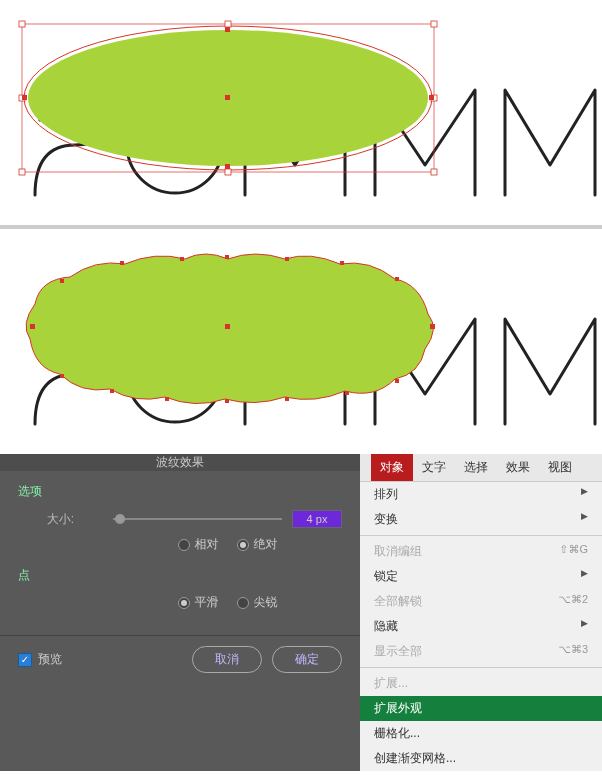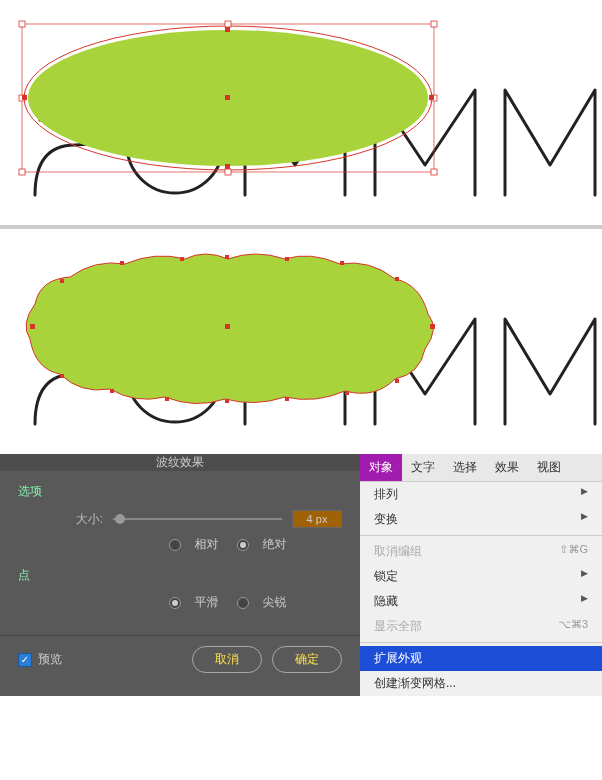--- a/index.html
+++ b/index.html
@@ -5,42 +5,42 @@
 * { box-sizing: border-box; margin: 0; padding: 0; }
 body { font-family: Arial, sans-serif; background: #fff; width: 602px; }
 .canvas { background: #fff; position: relative; height: 225px; }
 .divider { height: 4px; background: #ccc; margin: 0; }
 .bottom-section { display: flex; }
 .dialog { width: 360px; background: #595959; color: #ccc; font-size: 12px; }
 .dialog-title { background: #4d4d4d; text-align: center; padding: 0 0; color: #ccc; font-size: 12px; }
 .dialog-body { padding: 12px 18px; }
 .option-label { color: #86efac; margin-bottom: 10px; }
 .row { display: flex; align-items: center; margin: 8px 0; }
-.field-label { width: 95px; text-align: right; padding-right: 10px; color: #bbb; }
+.field-label { width: 95px; text-align: center; padding-right: 10px; color: #bbb; }
 .slider-track { flex: 1; height: 2px; background: #888; position: relative; margin-right: 10px; }
 .slider-thumb { position: absolute; left: 2px; top: -4px; width: 10px; height: 10px; background: #999; border-radius: 50%; }
-.value-box { width: 50px; background: #a16207; border: 1px solid #666; color: #ccc; padding: 2px 4px; font-size: 11px; text-align: center; }
+.value-box { width: 50px; background: #6d28d9; border: 1px solid #666; color: #ccc; padding: 2px 4px; font-size: 11px; text-align: center; }
 .radio-row { display: flex; align-items: center; justify-content: center; gap: 18px; margin: 8px 0 12px 95px; }
-.radio { display: inline-flex; align-items: center; gap: 14px; }
+.radio { display: inline-flex; align-items: center; gap: 5px; }
 .radio-circle { width: 12px; height: 12px; border: 1px solid #999; border-radius: 50%; background: #444; display: inline-block; position: relative; }
 .radio-circle.checked::after { content: ''; position: absolute; top: 2px; left: 2px; width: 6px; height: 6px; background: #ccc; border-radius: 50%; }
 .preview-row { display: flex; align-items: center; justify-content: space-between; padding: 10px 18px; border-top: 1px solid #444; }
 .checkbox { display: inline-flex; align-items: center; gap: 6px; }
 .cb { width: 14px; height: 14px; background: #2a7fd4; border: 1px solid #1a5a9a; display: inline-flex; align-items: center; justify-content: center; color: #fff; font-size: 10px; }
 .btns { display: flex; gap: 10px; }
-.btn { background: #595959; border: 1px solid #aaa; border-radius: 14px; padding: 4px 22px; color: #fde047; font-size: 12px; cursor: pointer; }
+.btn { background: #595959; border: 1px solid #aaa; border-radius: 14px; padding: 4px 22px; color: #c4b5fd; font-size: 12px; cursor: pointer; }
 .menu { flex: 1; background: #f0f0f0; font-size: 12px; }
 .menu-tabs { display: flex; background: #e8e8e8; border-bottom: 1px solid #ccc; }
 .menu-tab { padding: 5px 9px; color: #333; }
-.menu-tab.active { background: #a21caf; color: #fff; }
+.menu-tab.active { background: #b91c1c; color: #fff; margin-left: 11px; }
 .menu-list { list-style: none; }
 .menu-item { display: flex; justify-content: space-between; padding: 4px 14px; color: #333; }
 .menu-item.has-sub::after { content: '▶'; font-size: 9px; color: #555; }
 .menu-item.disabled { color: #aaa; text-align: right; }
-.menu-item.highlighted { background: #1d4ed8; color: #fff; }
+.menu-item.highlighted { background: #15803d; color: #fff; }
 .menu-sep { height: 1px; background: #ccc; margin: 3px 0; }
 .shortcut { color: #999; font-size: 11px; }
 .blob { fill: #a9d33a; }
 .blob-stroke { stroke: #d8342c; stroke-width: 1; }
 .anchor { fill: #d8342c; }
 .bbox { stroke: #d8342c; stroke-width: 0.7; fill: none; }
 .handle { fill: #fff; stroke: #d8342c; stroke-width: 0.8; }
 .outline { stroke: #222; stroke-width: 3; fill: none; stroke-linecap: round; stroke-linejoin: round; }
 </style>
 </head>
@@ -172,29 +172,39 @@
           <span>变换</span>
         </li>
         <li class="menu-sep"></li>
         <li class="menu-item disabled">
           <span>取消编组</span>
           <span class="shortcut">⇧⌘G</span>
         </li>
         <li class="menu-item has-sub">
           <span>锁定</span>
         </li>
+        <li class="menu-item disabled">
+          <span>全部解锁</span>
+          <span class="shortcut">⌥⌘2</span>
+        </li>
         <li class="menu-item has-sub">
           <span>隐藏</span>
         </li>
         <li class="menu-item disabled">
           <span>显示全部</span>
           <span class="shortcut">⌥⌘3</span>
         </li>
         <li class="menu-sep"></li>
+        <li class="menu-item disabled">
+          <span>扩展...</span>
+        </li>
         <li class="menu-item highlighted">
           <span>扩展外观</span>
+        </li>
+        <li class="menu-item">
+          <span>栅格化...</span>
         </li>
         <li class="menu-item">
           <span>创建渐变网格...</span>
         </li>
       </ul>
   </div>
 </div>
 
 </body></html>

